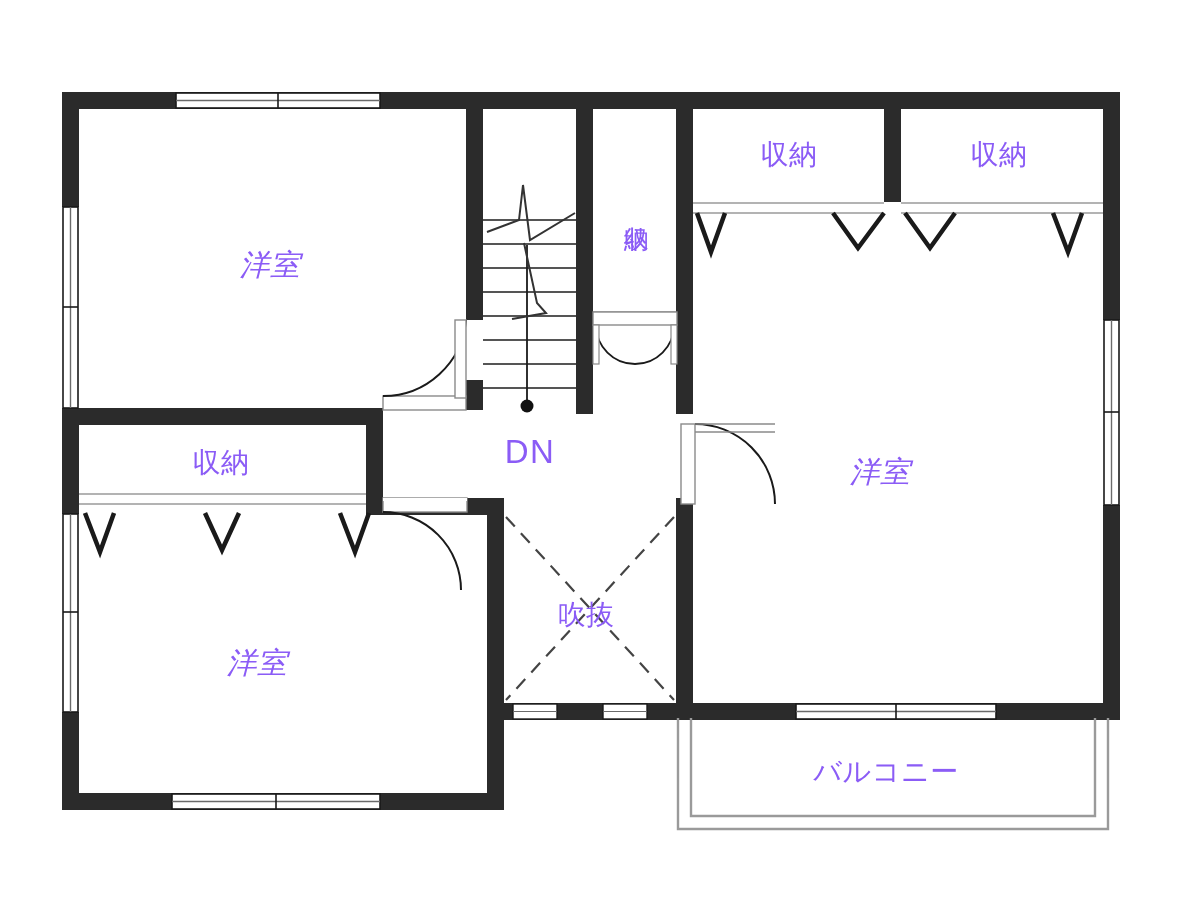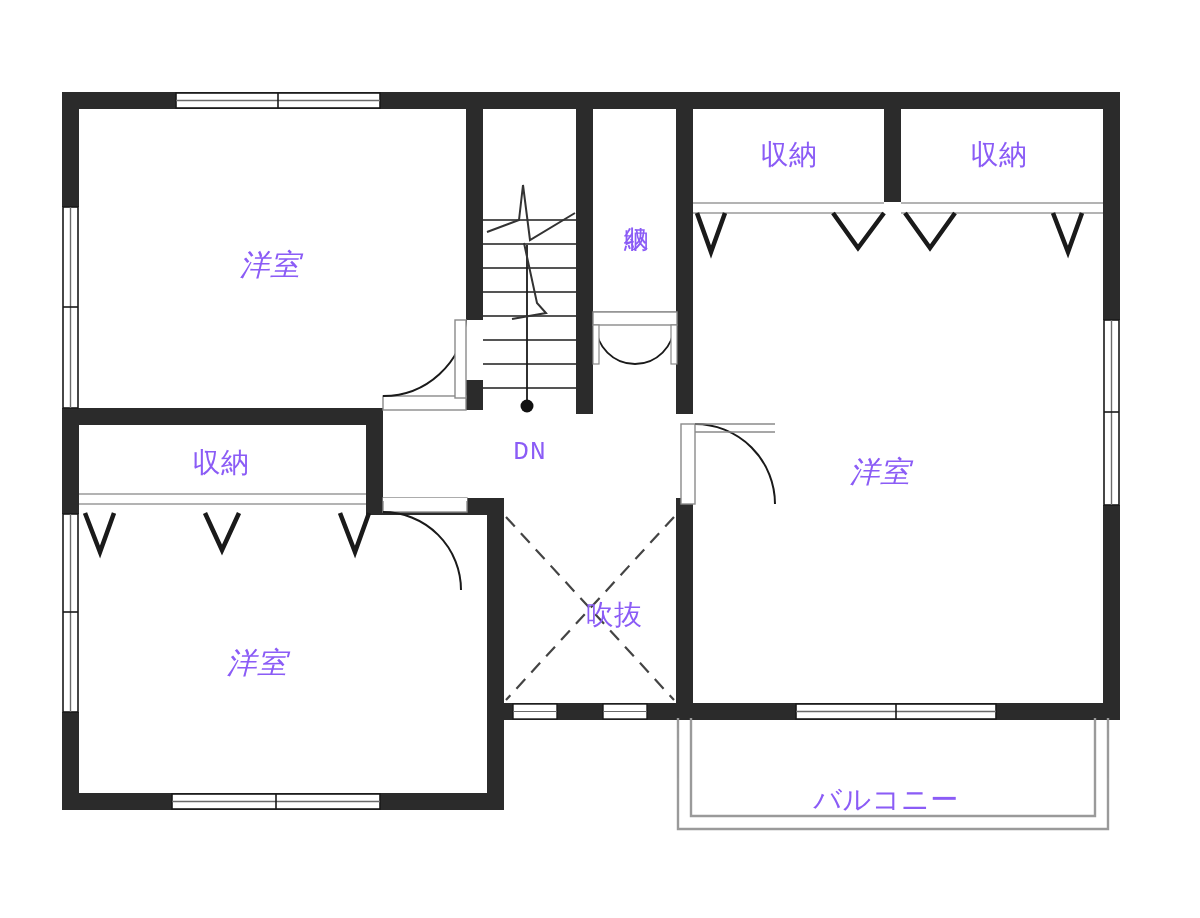--- a/index.html
+++ b/index.html
@@ -38,23 +38,22 @@
   }
   .lbl-lg { font-size: 30px; font-style: italic; }
   .lbl-md { font-size: 28px; }
   .lbl-sm { font-size: 25px; }
   .lbl-vert {
     writing-mode: vertical-rl;
     text-orientation: upright;
     line-height: 1.02;
   }
   .lbl-dn {
-    font-size: 26px;
+    font-size: 33px;
     letter-spacing: 0.04em;
-    font-family: Liberation Mono, monospace;
   }
 </style>
 </head>
 <body>
 
 <div id="plan-root">
 
   <svg id="plan-svg" viewBox="0 0 1200 918">
 
     <g fill="#2b2b2b">
@@ -250,19 +249,19 @@
   <div class="room-label lbl-lg" style="left:880px; top:472px;">洋室</div>
 
   <div class="room-label lbl-md" style="left:789px; top:155px;">収納</div>
 
   <div class="room-label lbl-md" style="left:999px; top:155px;">収納</div>
 
   <div class="room-label lbl-md" style="left:221px; top:463px;">収納</div>
 
   <div class="room-label lbl-sm lbl-vert" style="left:636px; top:207px;">収納</div>
 
-  <div class="room-label lbl-md" style="left:586px; top:615px;margin-left:28px;">吹抜</div>
+  <div class="room-label lbl-md" style="left:586px; top:615px;">吹抜</div>
 
   <div class="room-label lbl-dn" style="left:530px; top:452px;">DN</div>
 
-  <div class="room-label lbl-md" style="left:886px; top:772px;margin-top:28px;">バルコニー</div>
+  <div class="room-label lbl-md" style="left:886px; top:772px;">バルコニー</div>
 
 </div>
 
 </body></html>

